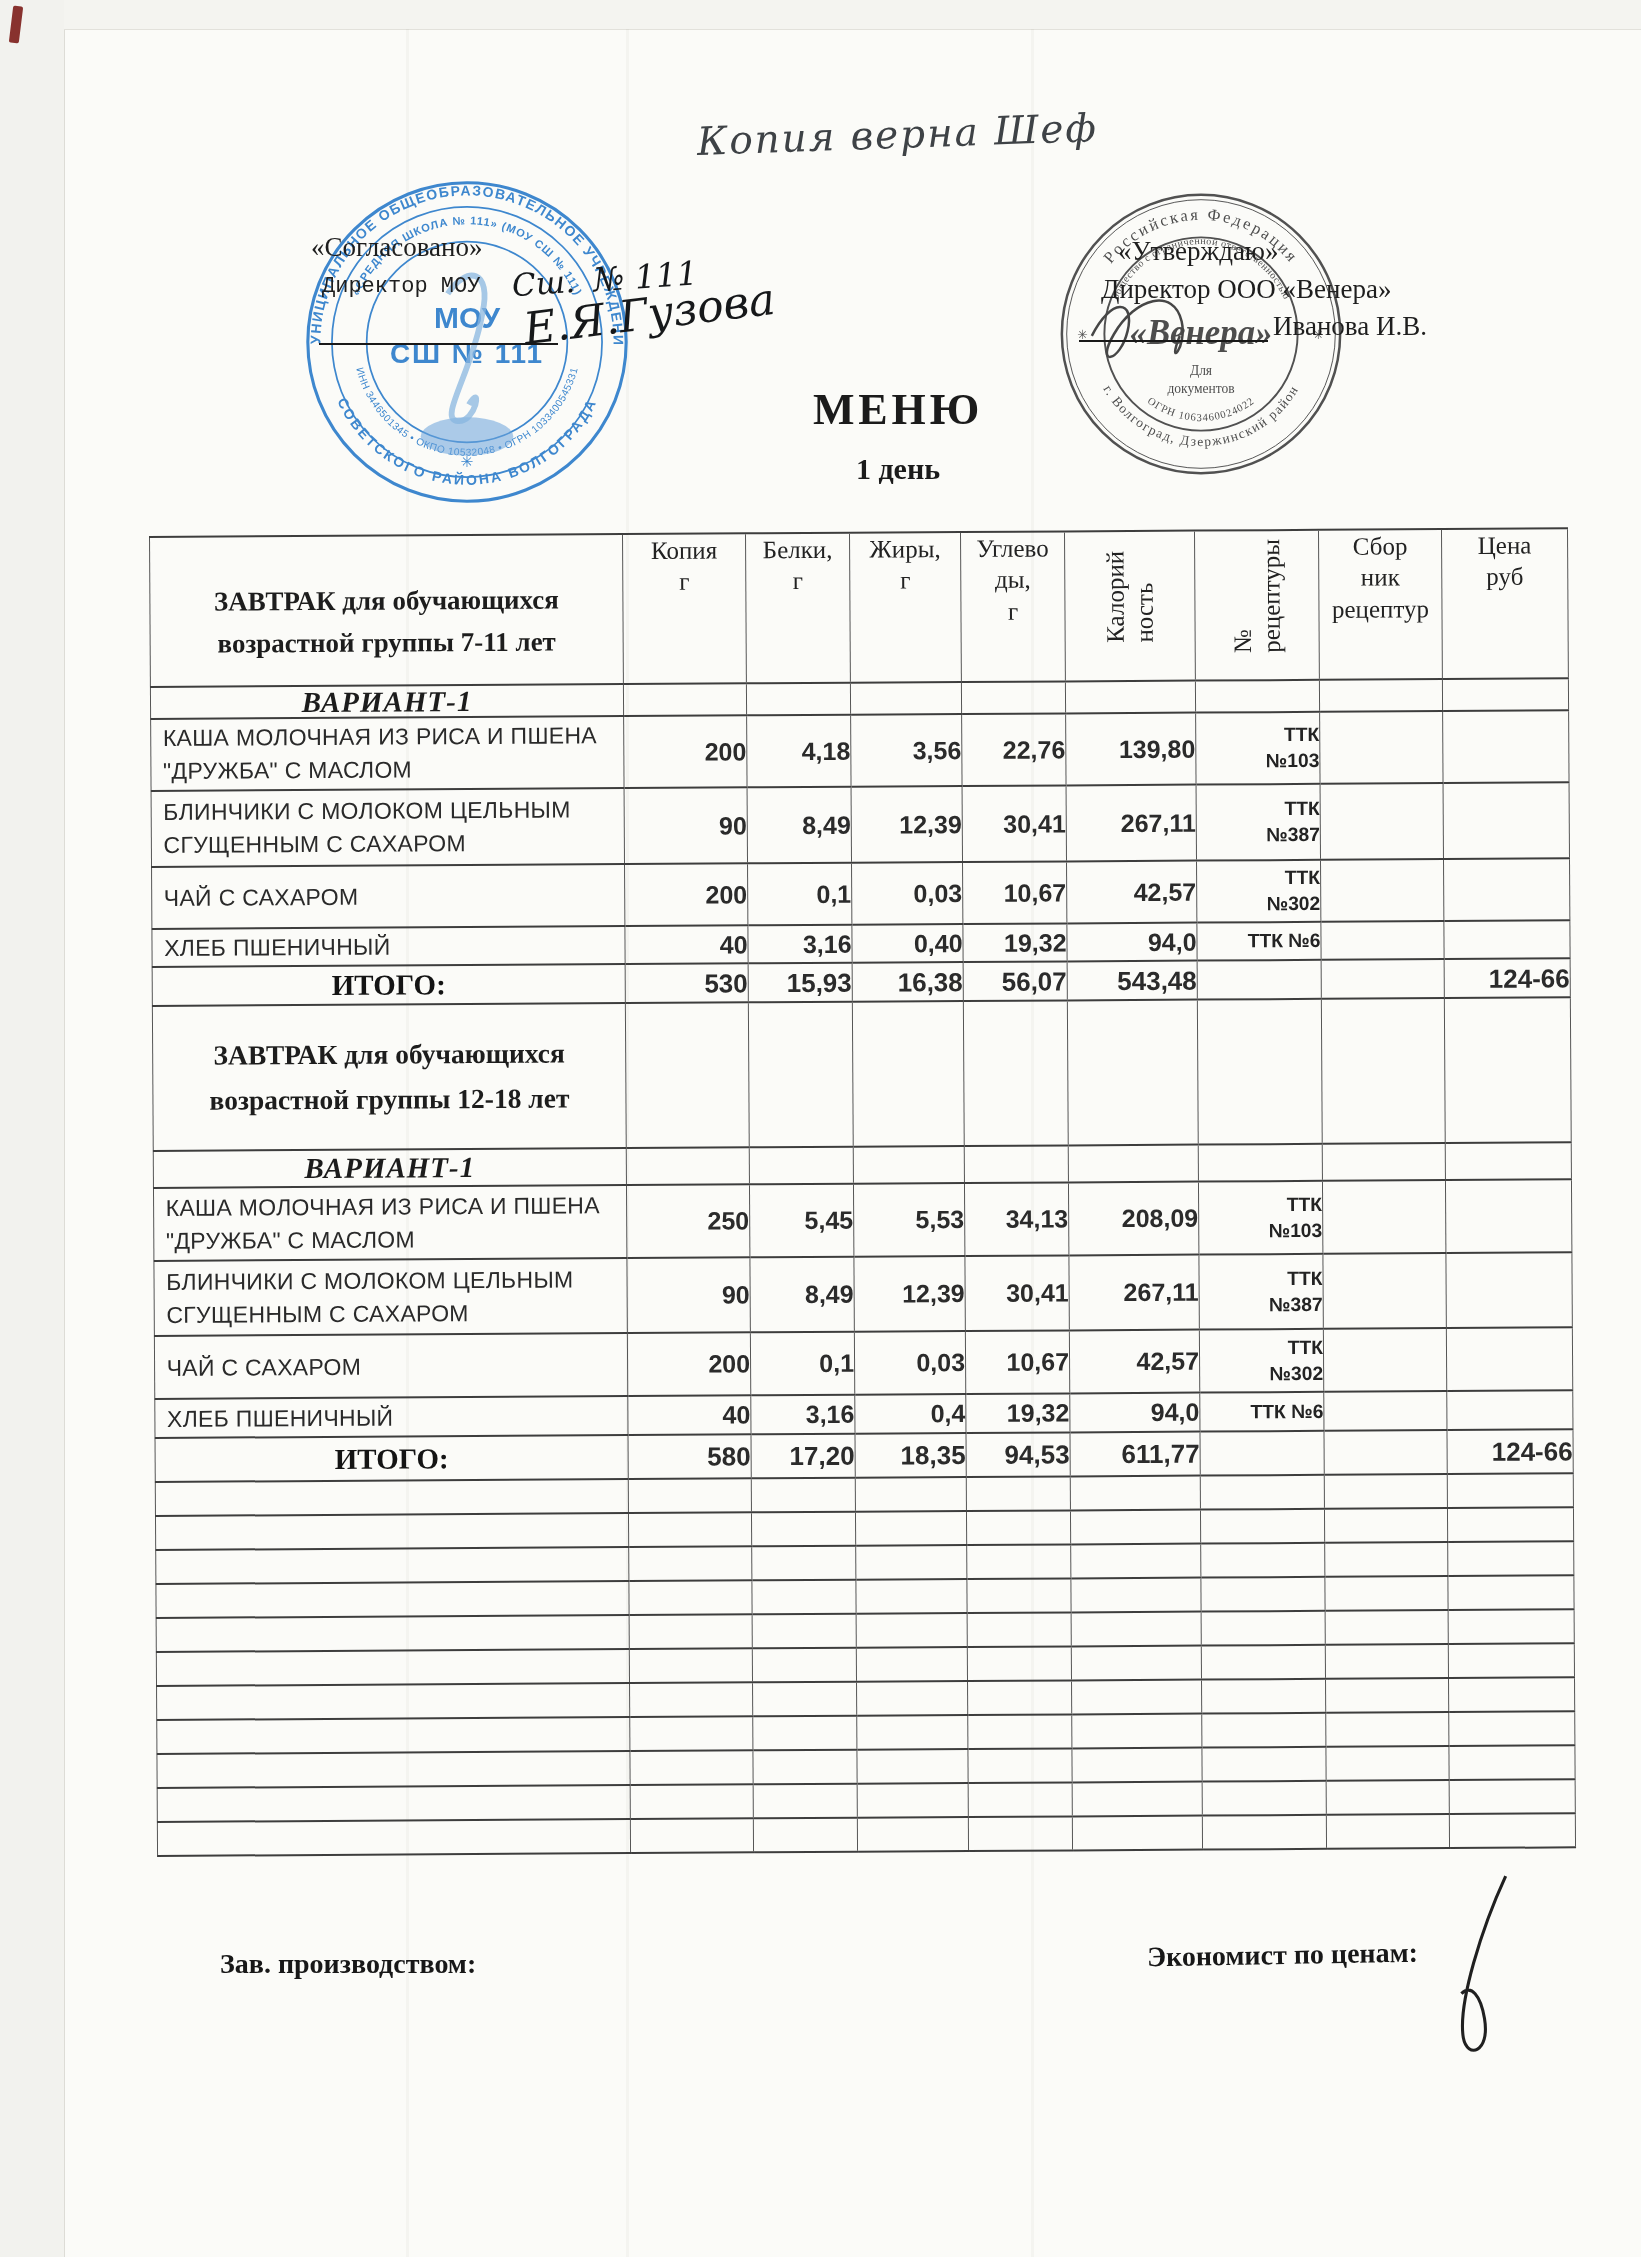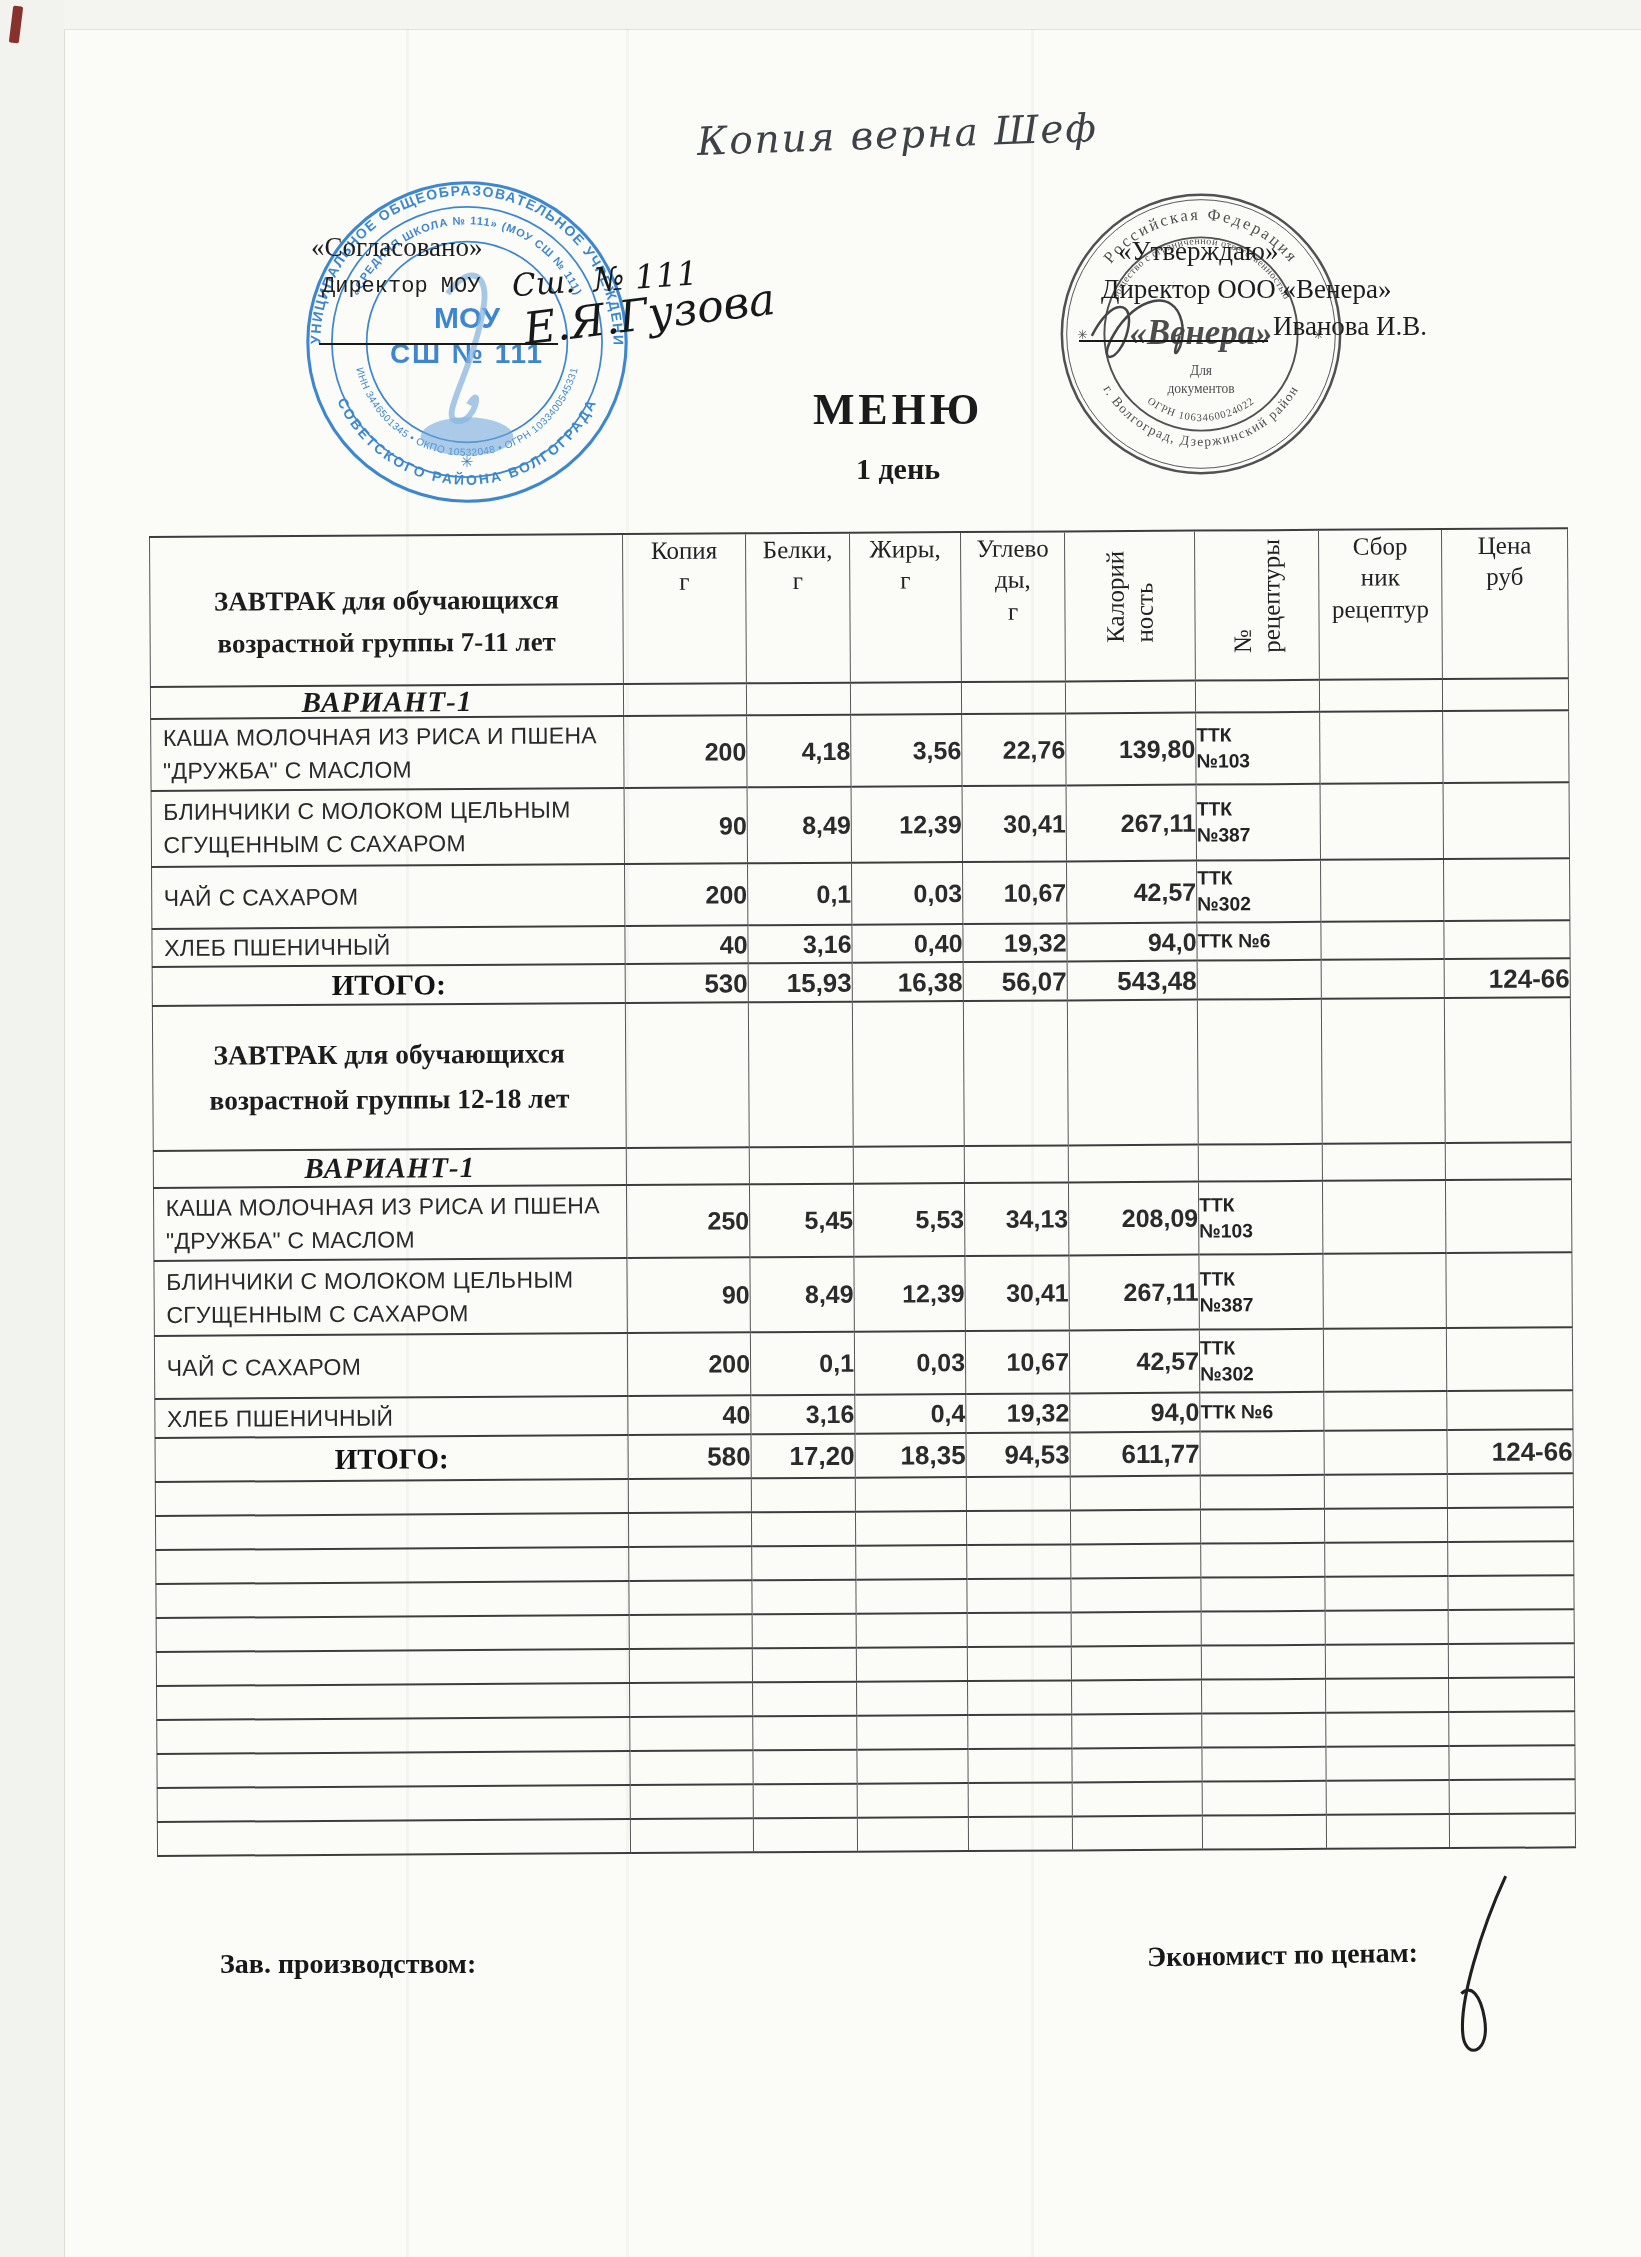--- a/index.html
+++ b/index.html
@@ -32,21 +32,21 @@
   .hcell div{font:25px/1.25 "Liberation Serif",serif;text-align:center;color:#222;}
   .hcell{padding-top:9.7px;}
   .rotbox{display:flex;align-items:center;justify-content:center;height:130px;}
   .rot{transform:rotate(-90deg);white-space:nowrap;}
   .rot div{font:25px/1.15 "Liberation Serif",serif;text-align:left;color:#222;}
   .variant{font:italic 700 29px/1 "Liberation Serif",serif;text-align:center;color:#1c1c1c;letter-spacing:1px;}
   .dish{font:23px/1.42 "Liberation Sans",sans-serif;color:#2a2a2a;padding:1.9px 11.6px;letter-spacing:0.3px;}
   .num{font:600 25px/1 "Liberation Sans",sans-serif;text-align:right;color:#2b2b2b;}
   .num.strong{font-weight:700;font-size:26px;margin-left:12px;}
   .ttk{font:700 19.3px/1.35 "Liberation Sans",sans-serif;text-align:center;color:#232323;}
-  .ttk div{text-align:left;}
+  .ttk div{text-align:right;margin-left:38px;}
   .total-label{font:700 29px/1 "Liberation Serif",serif;text-align:center;color:#141414;}
   .sec-title{font:700 27.5px/1.62 "Liberation Serif",serif;text-align:center;padding:0 27px;color:#1d1d1d;}
 
   .footer-label{font-weight:700;font-size:28px;color:#181818;}
 
   
   .stamp-blue{opacity:.92;}
   .stamp-blue text{fill:#2e7ecb;font-family:"Liberation Sans",sans-serif;}
   .stamp-venera{opacity:.88;}
   .stamp-venera text{fill:#363636;font-family:"Liberation Serif",serif;}

